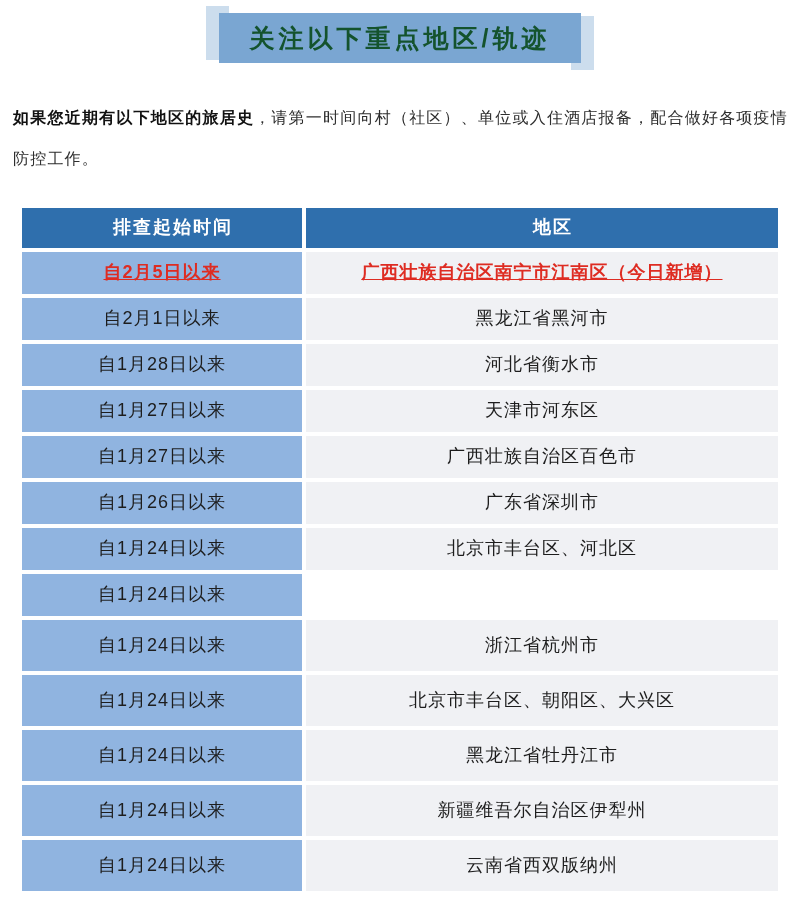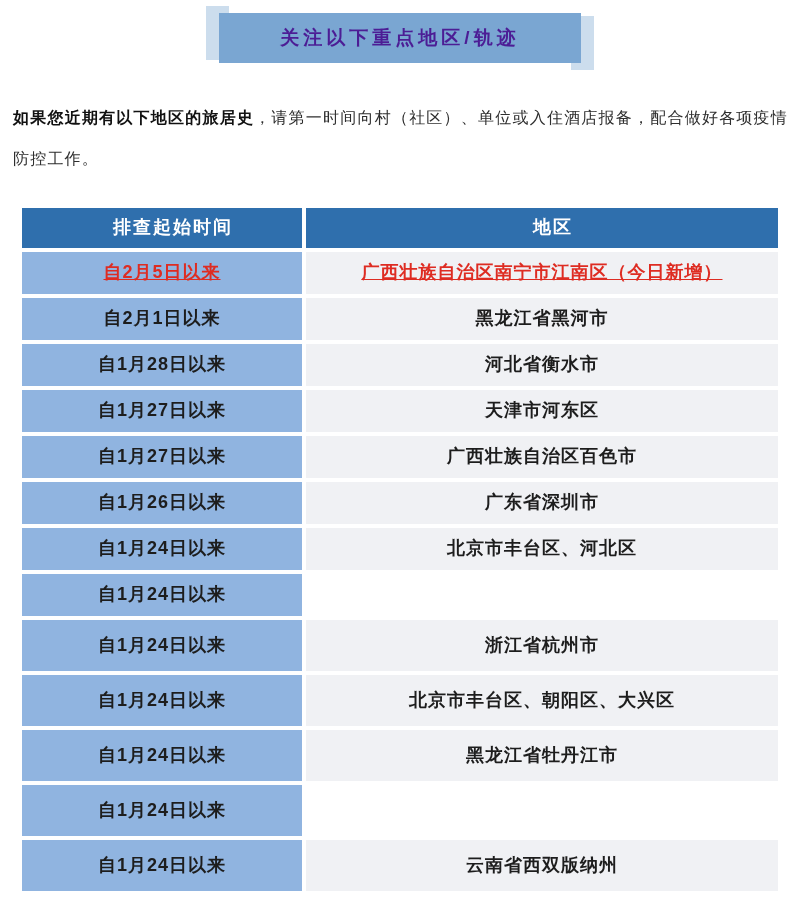--- a/index.html
+++ b/index.html
@@ -24,22 +24,22 @@
     width: 23px;
     height: 54px;
     background: var(--banner-tab, #ccdded);
   }
   .banner-tab.left  { left: 0;  top: 0; }
   .banner-tab.right { right: 0; bottom: 0; }
   .banner-main {
     position: absolute;
     left: 13px; right: 13px; top: 7px; bottom: 7px;
     background: var(--banner-blue, #7aa6d2);
-    color: #4c1d95;
-    font-size: 19px;
+    color: #14532d;
+    font-size: 25px;
     font-weight: bold;
     letter-spacing: 4px;
     display: flex;
     align-items: center;
     justify-content: center;
     z-index: 1;
     white-space: nowrap;
   }
 
   
@@ -60,21 +60,21 @@
     flex-direction: column;
     gap: 4px;
   }
   .trow { display: flex; gap: 4px; }
   .cell {
     display: flex;
     align-items: center;
     justify-content: center;
     text-align: center;
     font-size: 18px;
-    font-weight: 700;
+    font-weight: 400;
     color: #1d1d1d;
     letter-spacing: 1px;
     line-height: 1.2;
   }
   .cell.time   { width: 280px; flex: none; background: var(--cell-blue, #90b4e0); }
   .cell.region { flex: 1; background: var(--cell-gray, #f0f1f4); }
 
   .trow.thead { height: 40px; }
   .trow.thead .cell {
     background: var(--header-blue, #2f6fad);
@@ -160,20 +160,21 @@
     <div class="cell region">北京市丰台区、朝阳区、大兴区</div>
   </div>
 
   <div class="trow body tall">
     <div class="cell time">自1月24日以来</div>
     <div class="cell region">黑龙江省牡丹江市</div>
   </div>
 
   <div class="trow body tall">
     <div class="cell time">自1月24日以来</div>
+    <div class="cell region">新疆维吾尔自治区伊犁州</div>
   </div>
 
   <div class="trow body tall">
     <div class="cell time">自1月24日以来</div>
     <div class="cell region">云南省西双版纳州</div>
   </div>
 </div>
   </div>
 
 </div>

